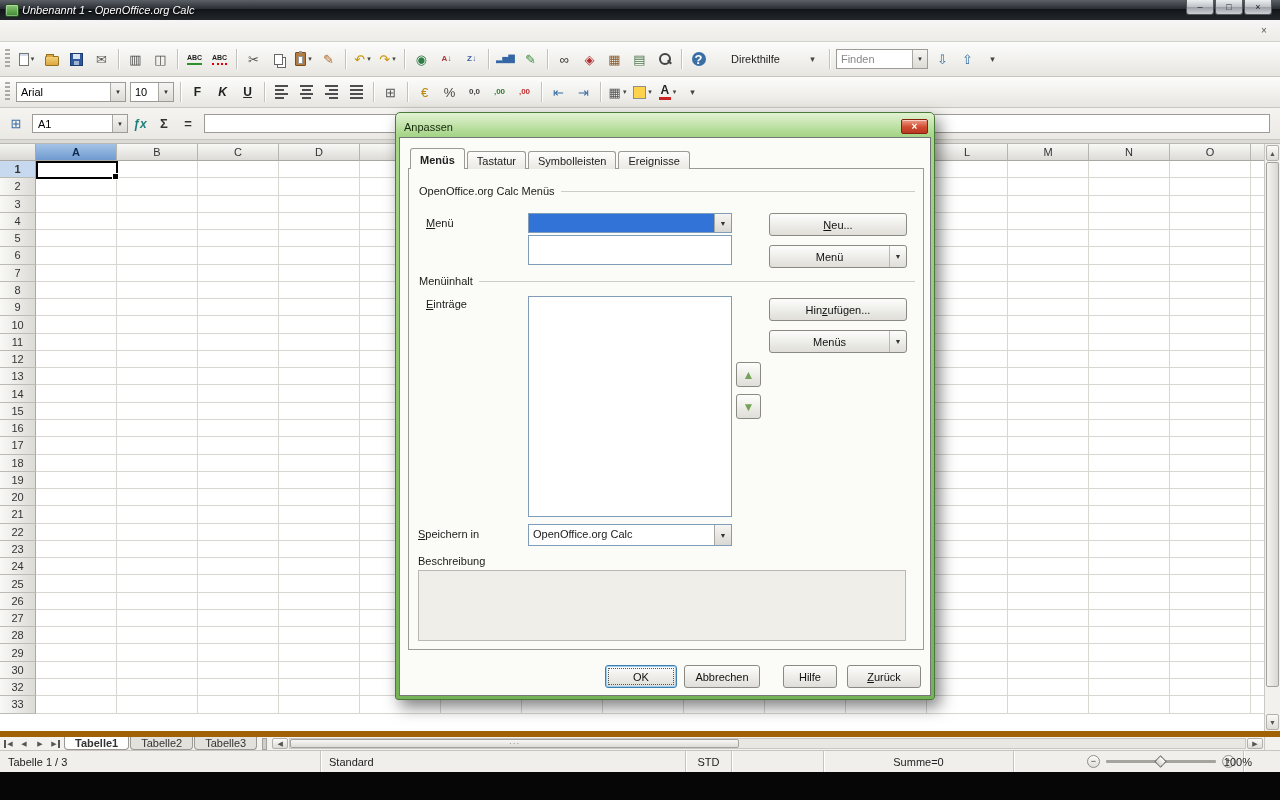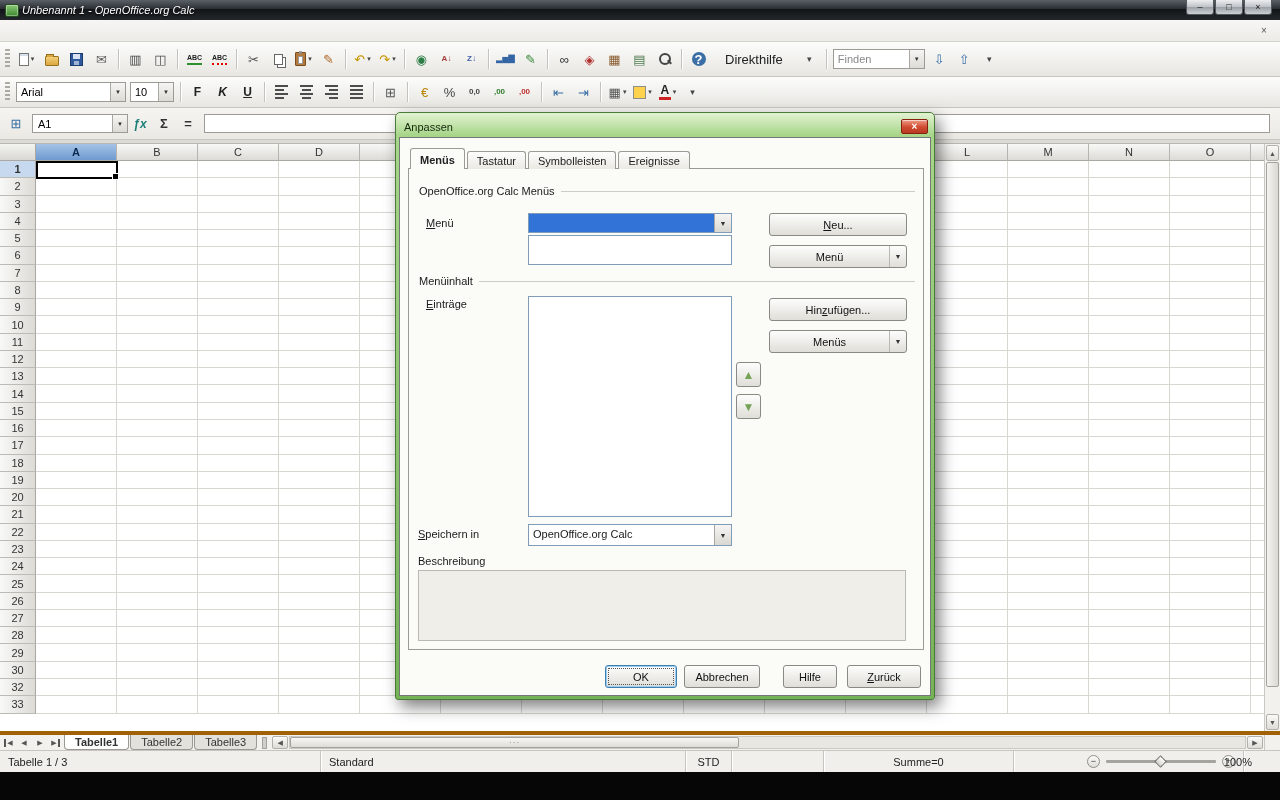--- a/index.html
+++ b/index.html
@@ -21,21 +21,21 @@
   .toolbar{background:linear-gradient(#fcfcfb,#e7e6e1);border-bottom:1px solid #c7c5bf;display:flex;align-items:center;padding:0 4px}
   #tb1{height:35px}
   #tb2{height:31px}
   .tb-grip{width:5px;height:20px;margin:0 4px 0 1px;background:repeating-linear-gradient(#aaa9a2 0 2px,transparent 2px 4px);border-radius:1px}
   .tb-sep{width:1px;height:20px;background:#c3c2bc;margin:0 4px;box-shadow:1px 0 0 #fff}
   .tb-btn{min-width:23px;height:23px;padding:0 2px;display:inline-flex;align-items:center;justify-content:center;border-radius:2px;position:relative;margin:0 1px}
   .tb-btn .g{font-size:13px;line-height:1}
   .tb-btn .g.sm{font-size:9px;color:#444}
   .tb-btn .t{font-size:8px;font-weight:bold;line-height:1;white-space:nowrap}
   .tb-btn .dd{font-size:7px;color:#444;margin-left:2px}
-  .tb-label{font-size:13px;color:#222;margin:0 14px}
+  .tb-label{font-size:11px;color:#222;margin:0 20px}
   .circle{width:14px;height:14px;border-radius:50%;display:inline-flex;align-items:center;justify-content:center;font-size:10px;font-weight:bold}
   .stack{display:inline-flex;flex-direction:column;align-items:center;gap:1px}
   .cbar{display:block;width:12px;height:3px}
   .fb{font-size:12px!important;font-weight:bold;color:#222}
   .fi{font-size:12px!important;font-weight:bold;font-style:italic;color:#222}
   .fu{font-size:12px!important;font-weight:bold;text-decoration:underline;color:#222}
   .tb-combo{height:20px;background:#fff;border:1px solid #9c9b95;display:inline-flex;margin:0 2px}
   .tb-combo .val{flex:1;font-size:11px;padding:3px 4px;overflow:hidden;white-space:nowrap}
   .tb-combo .val.muted{color:#888}
   .tb-combo .cbtn{width:15px;background:linear-gradient(#f6f5f3,#dcdbd5);border-left:1px solid #a8a7a1;display:flex;align-items:center;justify-content:center;font-size:6px;color:#333}
@@ -87,21 +87,21 @@
   .cell{width:81px;flex:none;border-right:1px solid #d7d6d1;border-bottom:1px solid #d7d6d1;background:#fff}
   #cell-cursor{position:absolute;left:36px;top:0;width:82px;height:18px;border:2px solid #000;pointer-events:none}
   #cell-cursor::after{content:"";position:absolute;right:-3px;bottom:-3px;width:5px;height:5px;background:#000;border:1px solid #fff}
   
   #vscroll{position:absolute;right:0;top:0;width:16px;height:100%;background:#f2f1ed;border-left:1px solid #c9c8c2}
   .sarrow{height:16px;display:flex;align-items:center;justify-content:center;font-size:7px;color:#555;background:linear-gradient(#fafaf8,#dddcd6);border:1px solid #b1b0aa;border-radius:2px;margin:1px}
   #vthumb{position:absolute;left:1px;right:1px;top:18px;height:525px;background:linear-gradient(90deg,#f4f4f1,#d9d8d2);border:1px solid #a3a29c;border-radius:2px}
   #vscroll .sarrow.down{position:absolute;bottom:0;left:0;right:0}
 
   
-  #tabbar{height:19px;background:#f2f1ed;border-top:4px solid #a16207;display:flex;align-items:stretch}
+  #tabbar{height:19px;background:#f2f1ed;border-top:6px solid #a16207;display:flex;align-items:stretch}
   .nav-btn{width:16px;display:flex;align-items:center;justify-content:center;font-size:7px;color:#555}
   .nav-btn i{width:2px;height:8px;background:#555;margin:0 1px}
   .stab{padding:0 10px;font-size:11px;display:flex;align-items:center;background:#e2e1dc;border:1px solid #9a9994;border-top:none;border-radius:0 0 4px 4px;margin-right:1px;color:#333}
   .stab.active{background:#fff;font-weight:bold}
   .splitter{width:5px;height:12px;align-self:center;background:#cfcec8;border:1px solid #a3a29c;margin:0 4px}
   #hscroll{flex:1;display:flex;align-items:stretch;position:relative;margin-right:0}
   #htrack{flex:1;position:relative;background:#e8e7e2;border:1px solid #c9c8c2;margin:1px 0}
   #hthumb{position:absolute;left:0;top:0;bottom:0;width:47%;background:linear-gradient(#f7f7f5,#dddcd6);border:1px solid #a3a29c;border-radius:2px;display:flex;align-items:center;justify-content:center;font-size:8px;color:#888;letter-spacing:1px}
   .hsarrow{width:16px;display:flex;align-items:center;justify-content:center;font-size:7px;color:#555;background:linear-gradient(#fafaf8,#dddcd6);border:1px solid #b1b0aa;border-radius:2px;margin:1px}
   #sb-corner{width:16px;background:#f2f1ed;border-left:1px solid #c9c8c2}

